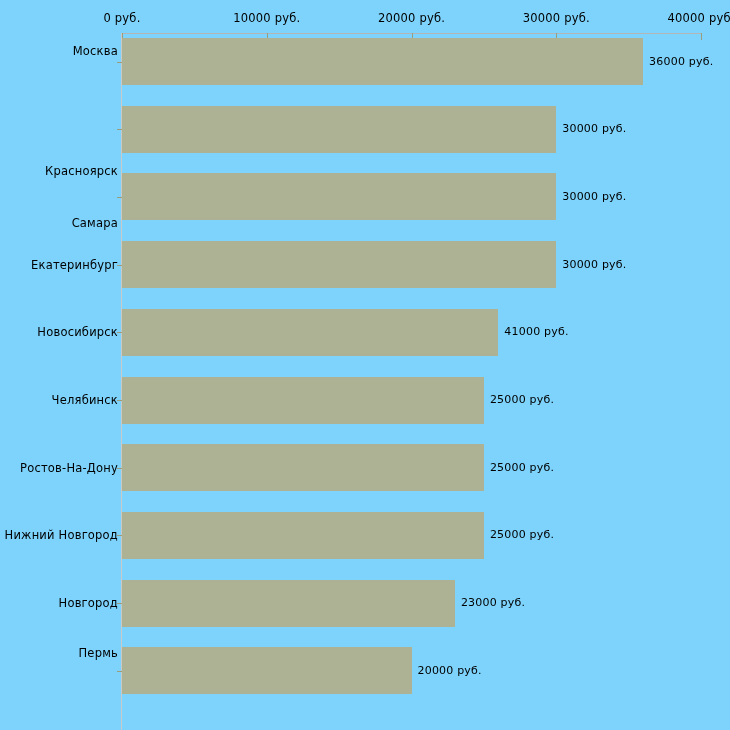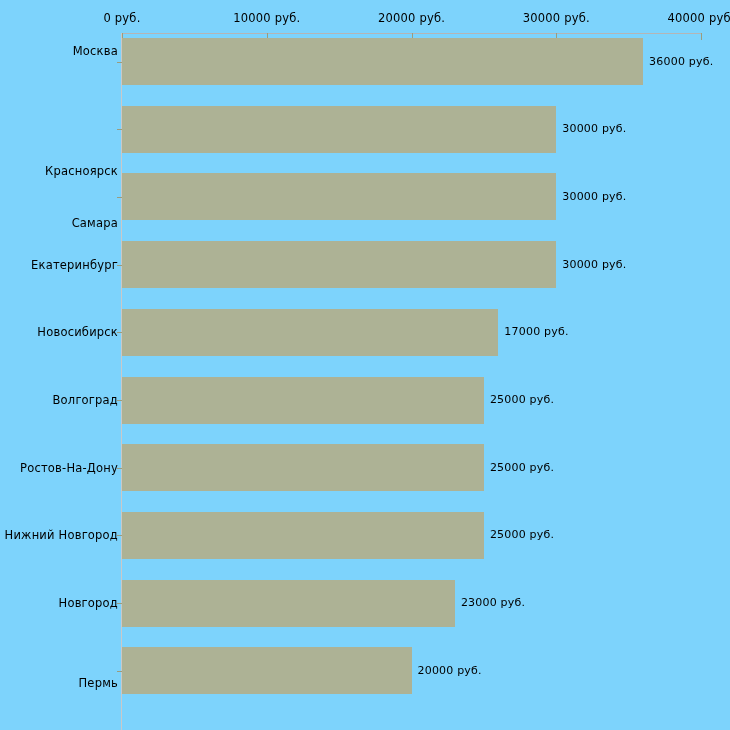--- a/index.html
+++ b/index.html
@@ -136,24 +136,24 @@
       <div class="row" style="top: 0px;">
         <div class="cat-label" style="top: 257.6px;">Екатеринбург</div>
         <div class="cat-tick" style="top: 264.6px;"></div>
         <div class="bar" title="Екатеринбург — 30000 руб." style="top: 241.1px; height: 47px; width: 434.25px; background: rgb(173, 178, 149);"></div>
         <div class="bar-value" style="left: 562.25px; top: 257.6px;">30000 руб.</div>
       </div>
       <div class="row" style="top: 0px;">
         <div class="cat-label" style="top: 325.3px;">Новосибирск</div>
         <div class="cat-tick" style="top: 332.3px;"></div>
         <div class="bar" title="Новосибирск — 26000 руб." style="top: 308.8px; height: 47px; width: 376.35px; background: rgb(173, 178, 149);"></div>
-        <div class="bar-value" style="left: 504.35px; top: 325.3px;">17000 руб.</div>
+        <div class="bar-value" style="left: 504.35px; top: 325.3px;">41000 руб.</div>
       </div>
       <div class="row" style="top: 0px;">
-        <div class="cat-label" style="top: 393px;">Волгоград</div>
+        <div class="cat-label" style="top: 393px;">Челябинск</div>
         <div class="cat-tick" style="top: 400px;"></div>
         <div class="bar" title="Волгоград — 25000 руб." style="top: 376.5px; height: 47px; width: 361.875px; background: rgb(173, 178, 149);"></div>
         <div class="bar-value" style="left: 489.875px; top: 393px;">25000 руб.</div>
       </div>
       <div class="row" style="top: 0px;">
         <div class="cat-label" style="top: 460.7px;">Ростов-На-Дону</div>
         <div class="cat-tick" style="top: 467.7px;"></div>
         <div class="bar" title="Ростов-На-Дону — 25000 руб." style="top: 444.2px; height: 47px; width: 361.875px; background: rgb(173, 178, 149);"></div>
         <div class="bar-value" style="left: 489.875px; top: 460.7px;">25000 руб.</div>
       </div>
@@ -163,20 +163,20 @@
         <div class="bar" title="Нижний Новгород — 25000 руб." style="top: 511.9px; height: 47px; width: 361.875px; background: rgb(173, 178, 149);"></div>
         <div class="bar-value" style="left: 489.875px; top: 528.4px;">25000 руб.</div>
       </div>
       <div class="row" style="top: 0px;">
         <div class="cat-label" style="top: 596.1px;">Новгород</div>
         <div class="cat-tick" style="top: 603.1px;"></div>
         <div class="bar" title="Челябинск — 23000 руб." style="top: 579.6px; height: 47px; width: 332.925px; background: rgb(173, 178, 149);"></div>
         <div class="bar-value" style="left: 460.925px; top: 596.1px;">23000 руб.</div>
       </div>
       <div class="row" style="top: 0px;">
-        <div class="cat-label" style="top: 676px; margin-left: 23px;">Пермь</div>
+        <div class="cat-label" style="top: 646px; margin-left: 23px;">Пермь</div>
         <div class="cat-tick" style="top: 670.8px;"></div>
         <div class="bar" title="Пермь — 20000 руб." style="top: 647.3px; height: 47px; width: 289.5px; background: rgb(173, 178, 149);"></div>
         <div class="bar-value" style="left: 417.5px; top: 663.8px;">20000 руб.</div>
       </div>
     </div>
 
 </div>
 
 </body></html>

